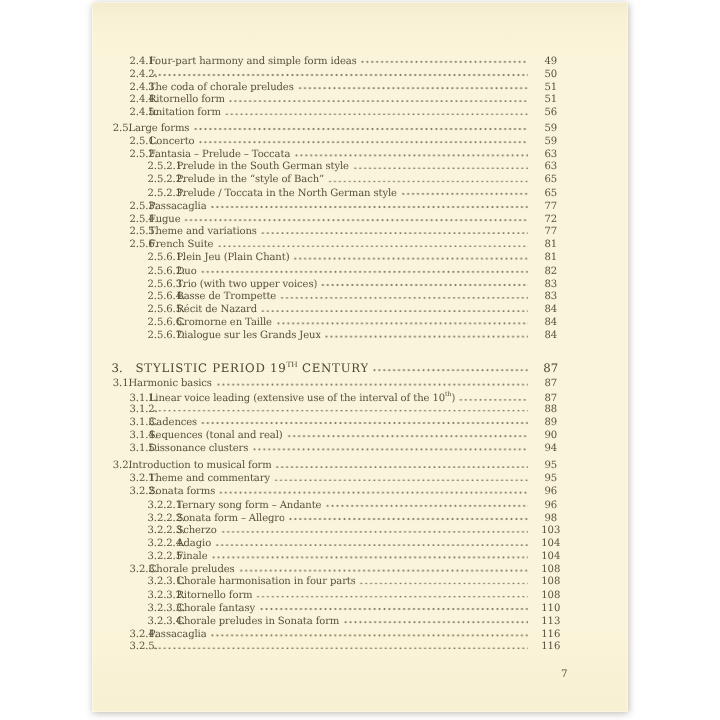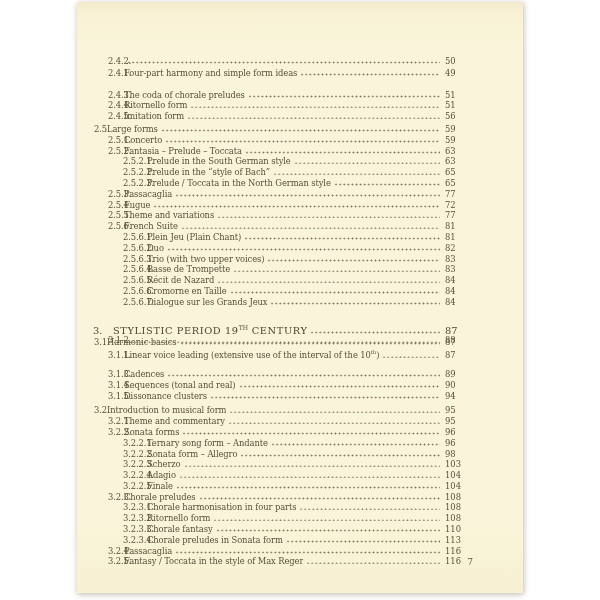--- a/index.html
+++ b/index.html
@@ -15,37 +15,37 @@
   }
   .toc{
     position:absolute;left:13px;top:43px;right:50px;
     color:#57513d;font-size:8.4px;letter-spacing:-0.1px;
   }
   .row{
     display:flex;align-items:baseline;
     height:10.8px;line-height:10.8px;white-space:nowrap;
   }
   .num{flex:0 0 auto;}
-  .label{flex:0 1 auto;overflow:hidden;margin-top:23px;}
+  .label{flex:0 1 auto;overflow:hidden;}
   .l1{padding-left:3px;}  .l1 .num{width:19px;}
   .l2{padding-left:4px;}  .l2 .num{width:13px;}
   .l3{padding-left:18px;} .l3 .num{width:16px;}
   .l4{padding-left:33px;} .l4 .num{width:24px;}
   .heading{
     font-size:9.8px;letter-spacing:.6px;color:#4c4632;
     height:12px;line-height:12px;
   }
   .heading .num{width:20px;letter-spacing:0;}
   sup{font-size:62%;vertical-align:super;letter-spacing:0;}
   .dots{
     flex:1 1 auto;height:2.6px;margin:0 5px 0 3px;min-width:6px;
     background-image:radial-gradient(circle, rgba(92,86,64,.78) .7px, rgba(92,86,64,0) 1px);
     background-size:4.1px 2.6px;background-repeat:repeat-x;background-position:left bottom;
   }
-  .pg{flex:0 0 28px;text-align:left;letter-spacing:0;}
+  .pg{flex:0 0 28px;text-align:center;letter-spacing:0;}
   .gap-g2{margin-top:2px;}
   .gap-g3{margin-top:3px;}
   .gap-g4{margin-top:4px;}
   .gap-glg{margin-top:14px;}
   .footer-page{
     position:absolute;top:555px;left:0;right:50px;text-align:right;
     font-size:8.6px;color:#57513d;
   }
 </style>
 </head>
@@ -304,19 +304,18 @@
         <span class="pg">113</span>
       </div>
       <div class="row l3">
         <span class="num">3.2.4.</span>
         <span class="label">Passacaglia</span>
         <span class="dots"></span>
         <span class="pg">116</span>
       </div>
       <div class="row l3">
         <span class="num">3.2.5.</span>
-        <span class="label">Fantasy / Toccata in the style of Max Reger</span>
         <span class="dots"></span>
         <span class="pg">116</span>
       </div>
     </div>
   <div class="footer-page">7</div>
 </div>
 
 </body></html>

